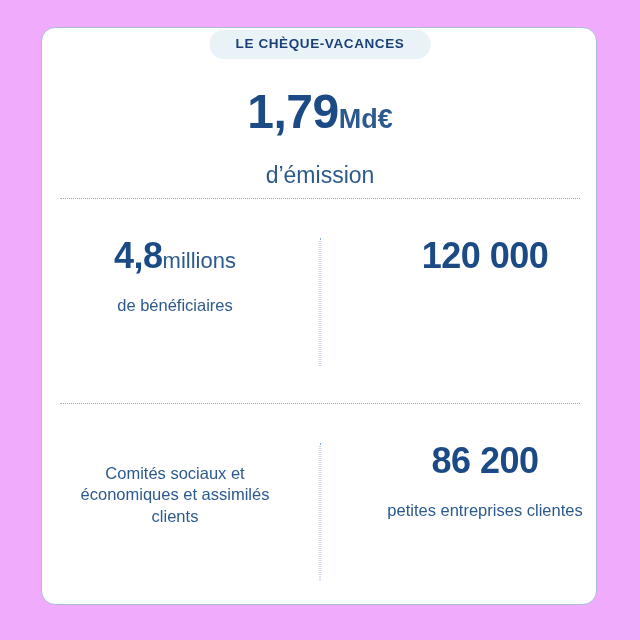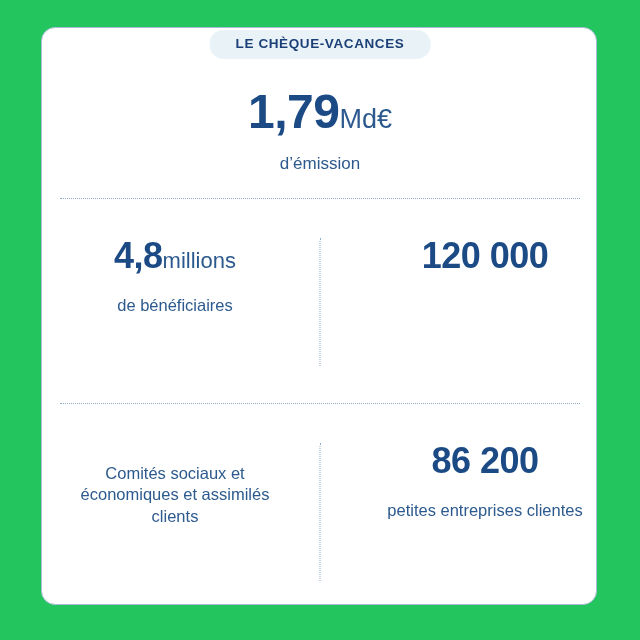--- a/index.html
+++ b/index.html
@@ -11,21 +11,21 @@
     width: 640px;
     height: 640px;
     font-family: "Liberation Sans", sans-serif;
     -webkit-font-smoothing: antialiased;
   }
 
   .stage {
     position: relative;
     width: 640px;
     height: 640px;
-    background: #22c55e;
+    background: #f0abfc;
     overflow: hidden;
   }
 
   
   .card {
     position: absolute;
     left: 41px;
     top: 27px;
     width: 556px;
     height: 578px;
@@ -82,22 +82,22 @@
   }
 
   
   .hero {
     position: absolute;
     left: 0;
     right: 0;
     top: 88px;
   }
   .hero .stat-value { font-size: 48px; }
-  .hero .stat-unit  { font-size: 27px; }
-  .hero .stat-label { font-size: 17px; margin-top: 16px; }
+  .hero .stat-unit  { font-size: 27px; font-weight: bold; }
+  .hero .stat-label { font-size: 23px; margin-top: 24px; }
 
   
   .rule {
     position: absolute;
     left: 60px;
     right: 60px;
     height: 0;
     border-top: 1.6px dotted #90aacb;
   }
   .rule-1 { top: 198px; }

